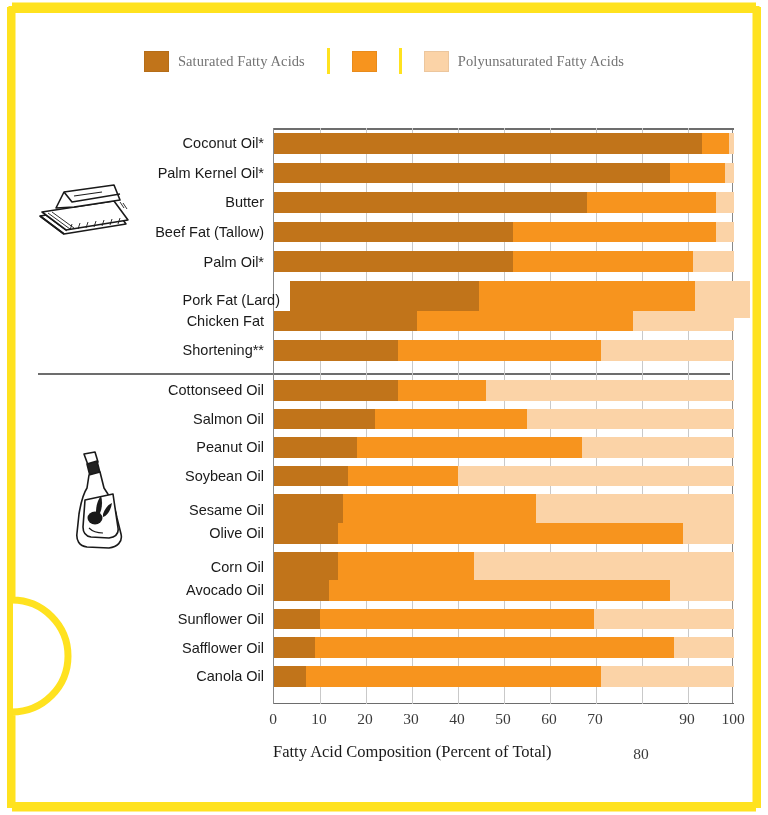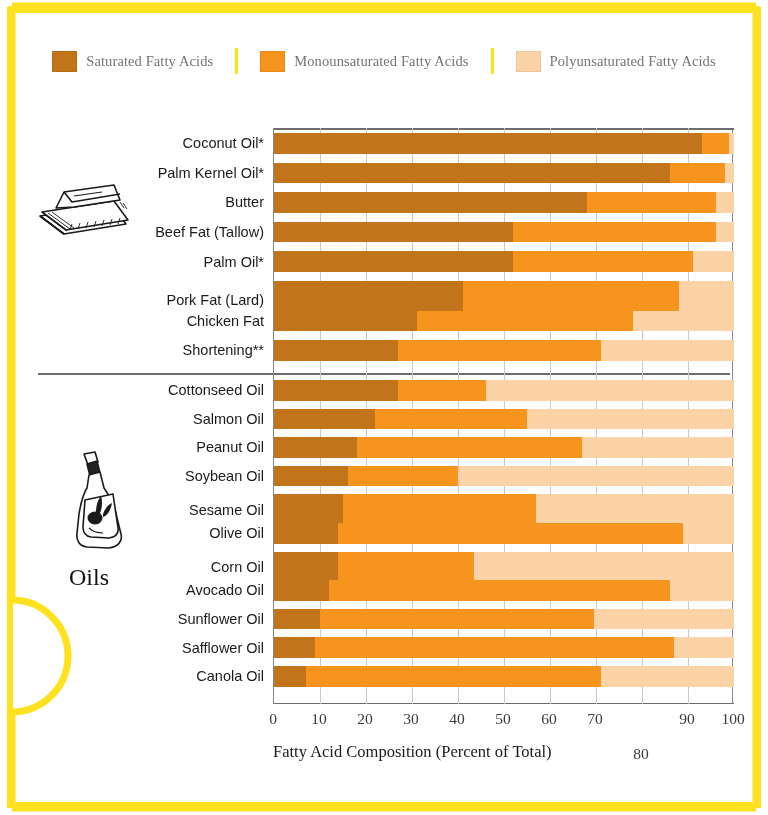--- a/index.html
+++ b/index.html
@@ -131,21 +131,20 @@
 </div>
 
 <div id="legend">
   <div class="legend-item">
     <span class="legend-swatch" style="background:#C1741A"></span>
     <span class="legend-label">Saturated Fatty Acids</span>
   </div>
   <span class="legend-sep"></span>
   <div class="legend-item">
     <span class="legend-swatch" style="background:#F7941E"></span>
-    <span class="legend-label">Monounsaturated Fatty Acids</span>
   </div>
   <span class="legend-sep"></span>
   <div class="legend-item">
     <span class="legend-swatch" style="background:#FBD3A7"></span>
     <span class="legend-label">Polyunsaturated Fatty Acids</span>
   </div>
 </div>
 
 <div class="cat-block" id="cat-solid">
   <svg width="104" height="72" viewBox="0 0 104 72">
@@ -182,23 +181,20 @@
       <path d="M46 27 L57 24 L61 40 C 68 50 72 58 74 70 L78 86 C 80 94 74 99 66 100 L44 99 C 36 98 33 92 34 85 L36 66 C 38 54 40 46 44 40 Z" fill="#fff"></path>
       <path d="M42 52 L70 46 L75 80 C 76 86 72 89 66 90 L48 89 C 42 88 40 84 40 79 Z" fill="#fff"></path>
       <path d="M46 80 C 50 84 55 85 60 85" stroke-width="1.1"></path>
     </g>
     <g fill="#1a1a1a">
       <ellipse cx="52" cy="70" rx="7.5" ry="6.5"></ellipse>
       <path d="M53 64 C 53 56 56 50 58 48 C 60 54 59 62 56 67 Z"></path>
       <path d="M60 66 C 62 60 66 56 69 55 C 68 62 64 68 60 69 Z"></path>
     </g>
   </svg>
-  <div class="cat-title">
-    <span>Oils</span>
-  </div>
 </div>
 
 <div id="section-divider"></div>
 
 <div id="chart-area">
   <div id="plot">
     <div id="plot-top-rule"></div>
     <div id="plot-bottom-rule"></div>
     <div id="gridlines">
         <div class="gridline" style="left: 46px;"></div>
@@ -245,21 +241,21 @@
           </div>
         </div>
         <div class="row" style="top: 123.4px; height: 20.5px;">
           <div class="row-label">Palm Oil*</div>
           <div class="bar">
             <div class="seg seg-sat" style="width: 239.2px;"></div>
             <div class="seg seg-mono" style="width: 179.4px;"></div>
             <div class="seg seg-poly" style="width: 41.4px;"></div>
           </div>
         </div>
-        <div class="row" style="top: 153px; height: 37px;">
+        <div class="row" style="top: 153px; height: 37px; margin-left: 16px;">
           <div class="row-label">Pork Fat (Lard)</div>
           <div class="bar">
             <div class="seg seg-sat" style="width: 188.6px;"></div>
             <div class="seg seg-mono" style="width: 216.2px;"></div>
             <div class="seg seg-poly" style="width: 55.2px;"></div>
           </div>
         </div>
         <div class="row" style="top: 182.6px; height: 20.5px;">
           <div class="row-label">Chicken Fat</div>
           <div class="bar">

